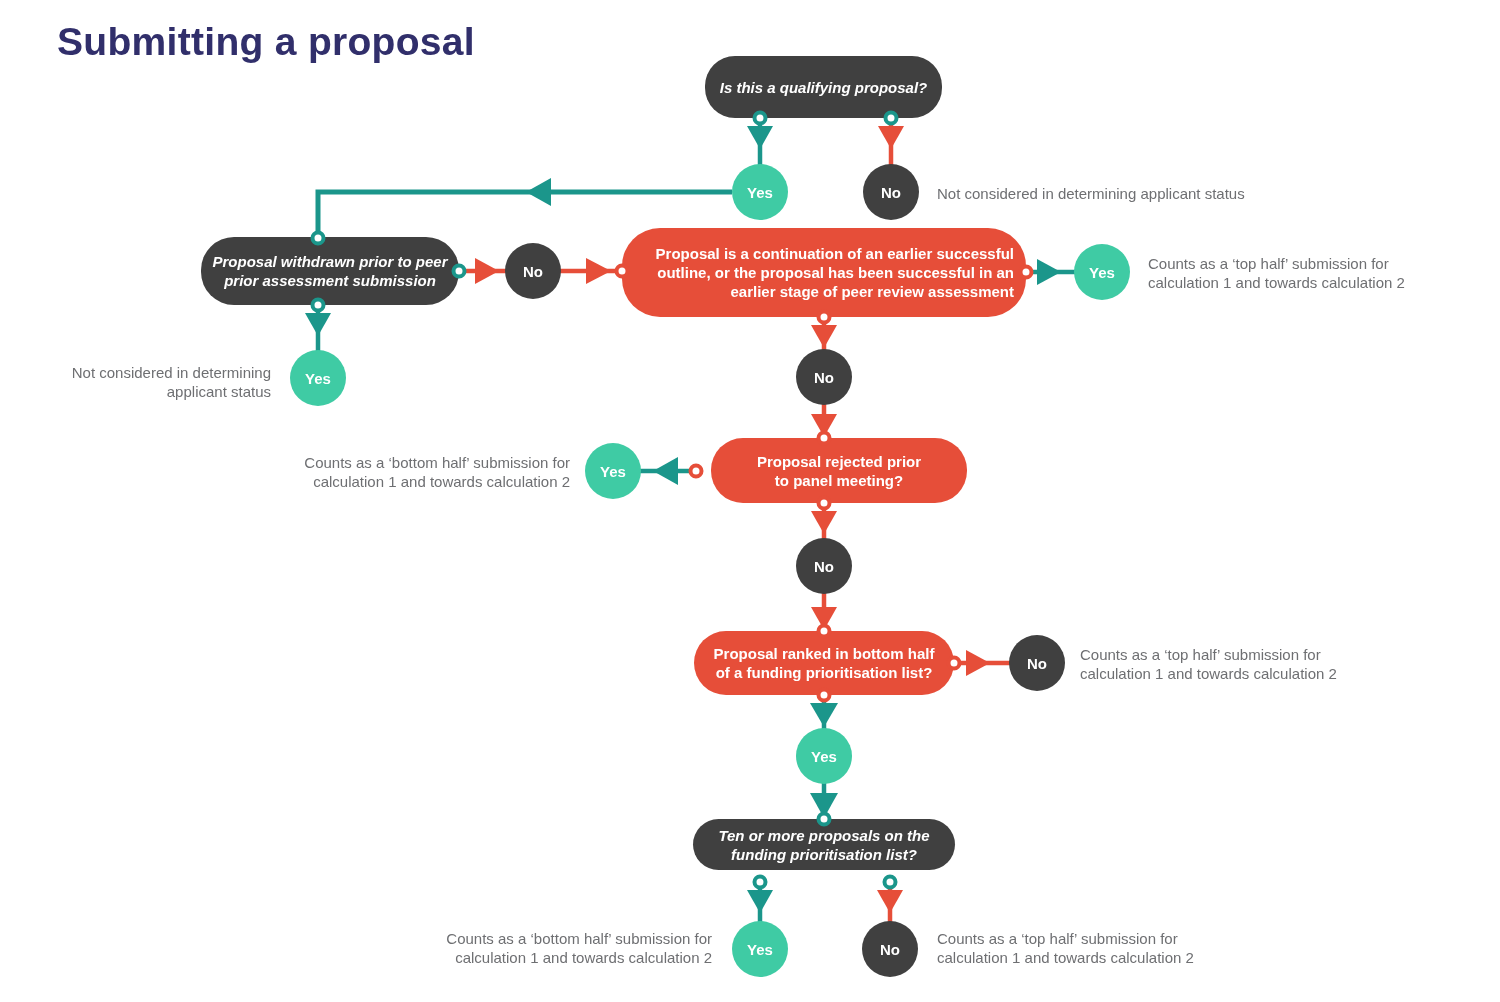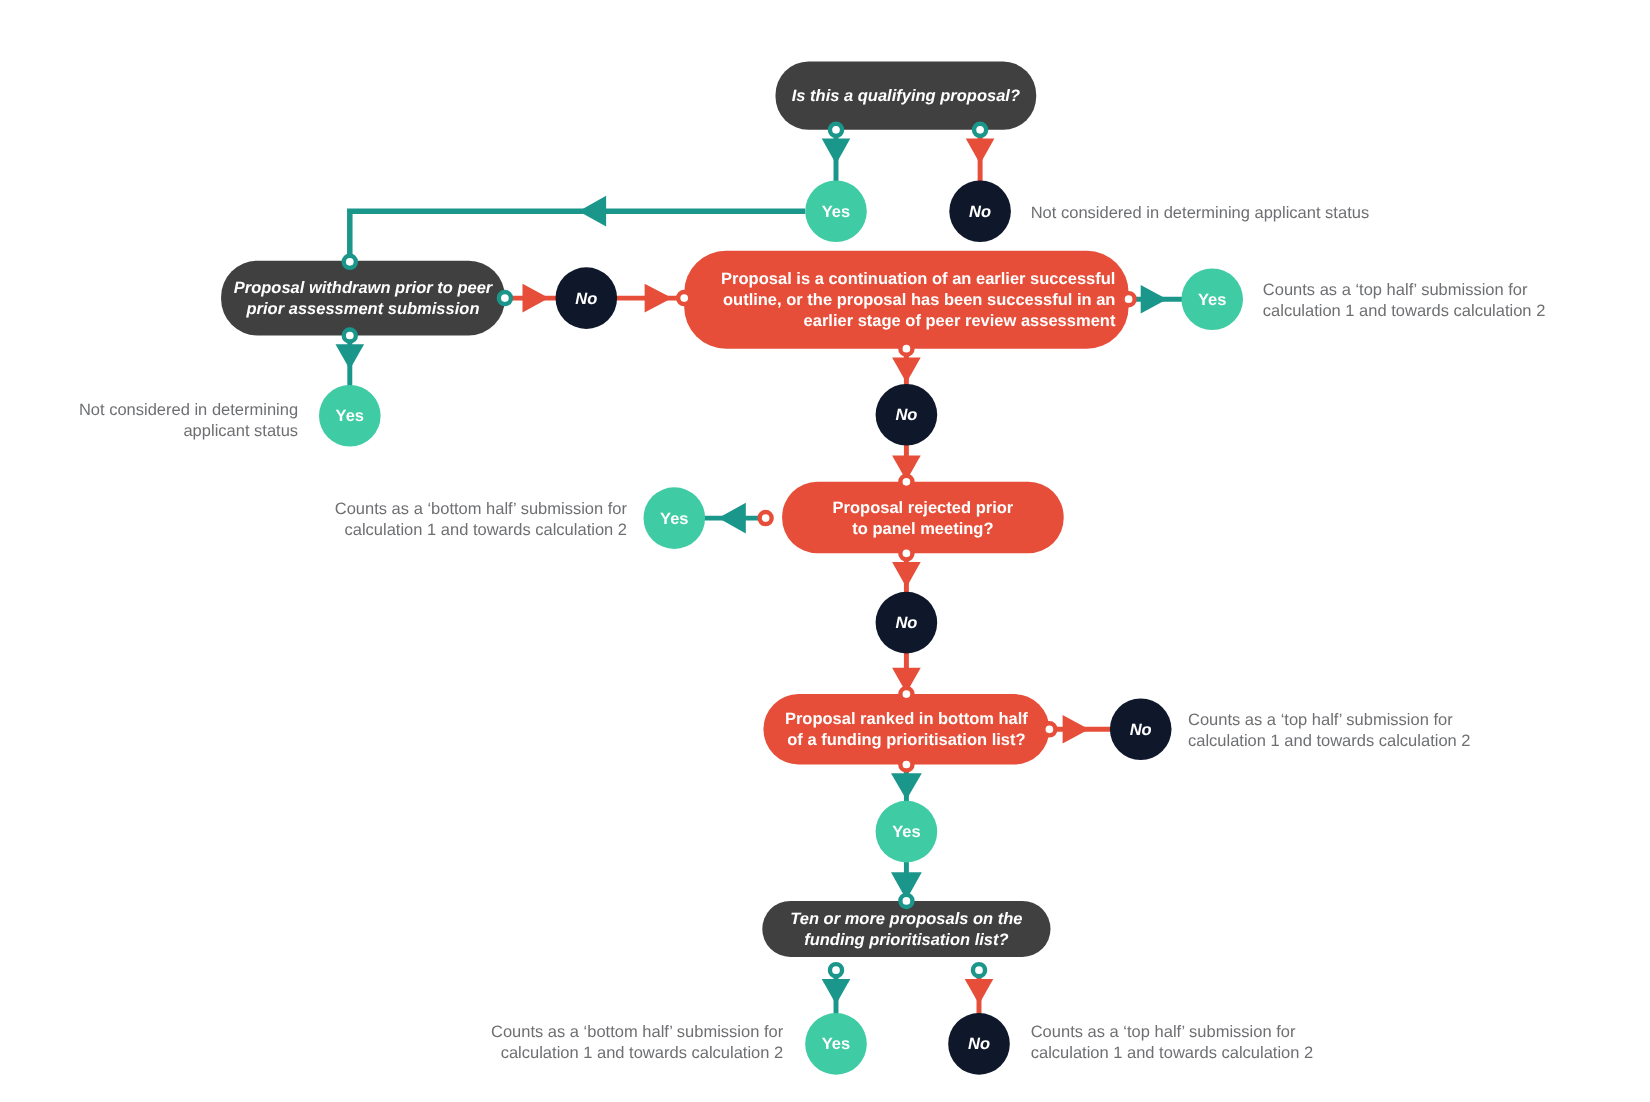--- a/index.html
+++ b/index.html
@@ -17,38 +17,39 @@
     display:flex;align-items:center;justify-content:center;z-index:1;
   }
   .teal{background:#404040;font-style:italic;}
   .red-bg{background:#e64e39;}
   .circle{
     position:absolute;width:56px;height:56px;border-radius:50%;
     display:flex;align-items:center;justify-content:center;
     color:#fff;font-weight:bold;font-size:15px;z-index:3;
   }
   .mint{background:#3fcba4;}
-  .redc{background:#0f172a;font-style:italic;}
+  .redc{background:#404040;}
   .note{
     position:absolute;color:#6e6f72;font-size:15px;line-height:19px;z-index:1;
   }
   .note.r{text-align:right;}
   svg.connectors{position:absolute;left:0;top:0;z-index:2;pointer-events:none;}
   #b1{left:705px;top:56px;width:237px;height:62px;border-radius:30px;white-space:nowrap;}
   #b2{left:201px;top:237px;width:258px;height:68px;border-radius:33px;padding:0 9px;}
   #b3{left:622px;top:228px;width:404px;height:89px;border-radius:38px;padding:0 12px;text-align:right;}
   #b4{left:711px;top:438px;width:256px;height:65px;border-radius:32px;padding:0 38px;}
   #b5{left:694px;top:631px;width:260px;height:64px;border-radius:32px;padding:0 16px;}
   #b6{left:693px;top:819px;width:262px;height:51px;border-radius:31px;padding:0 16px;}
 </style>
 </head>
 <body>
 
 <div class="canvas">
 
+  <h1 class="title">Submitting a proposal</h1>
 
   <svg class="connectors" width="1500" height="1002" viewBox="0 0 1500 1002">
 
     <line x1="760" y1="118" x2="760" y2="166" stroke="#1b968b" stroke-width="4.5"></line>
     <polygon points="747,126 773,126 760,149" fill="#1b968b"></polygon>
 
     <line x1="891" y1="118" x2="891" y2="166" stroke="#e64e39" stroke-width="4.5"></line>
     <polygon points="878,126 904,126 891,149" fill="#e64e39"></polygon>
 
     <path d="M 732 192 L 318 192 L 318 238" stroke="#1b968b" stroke-width="5" fill="none"></path>

